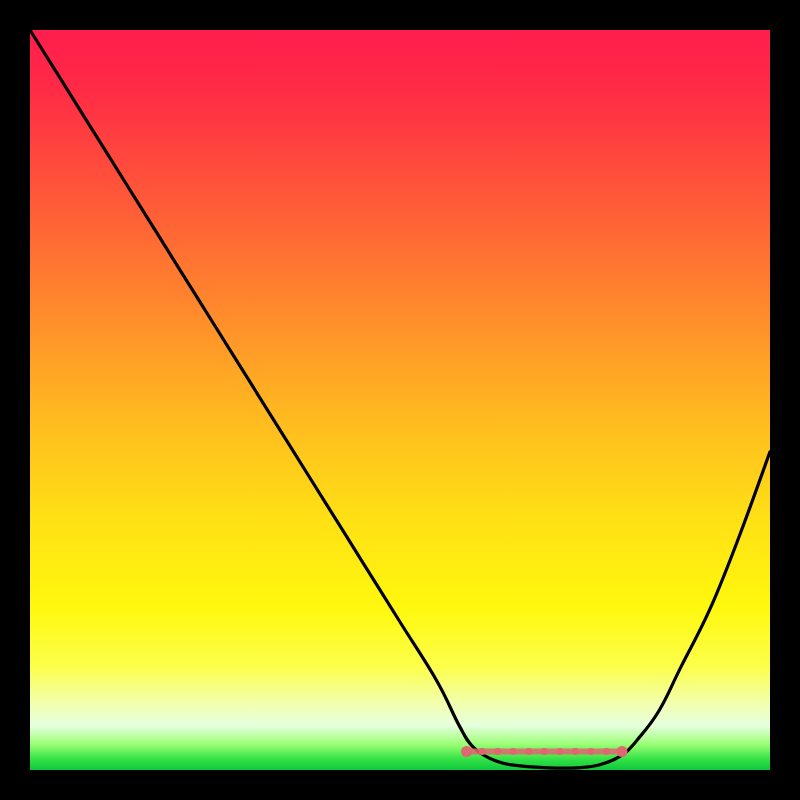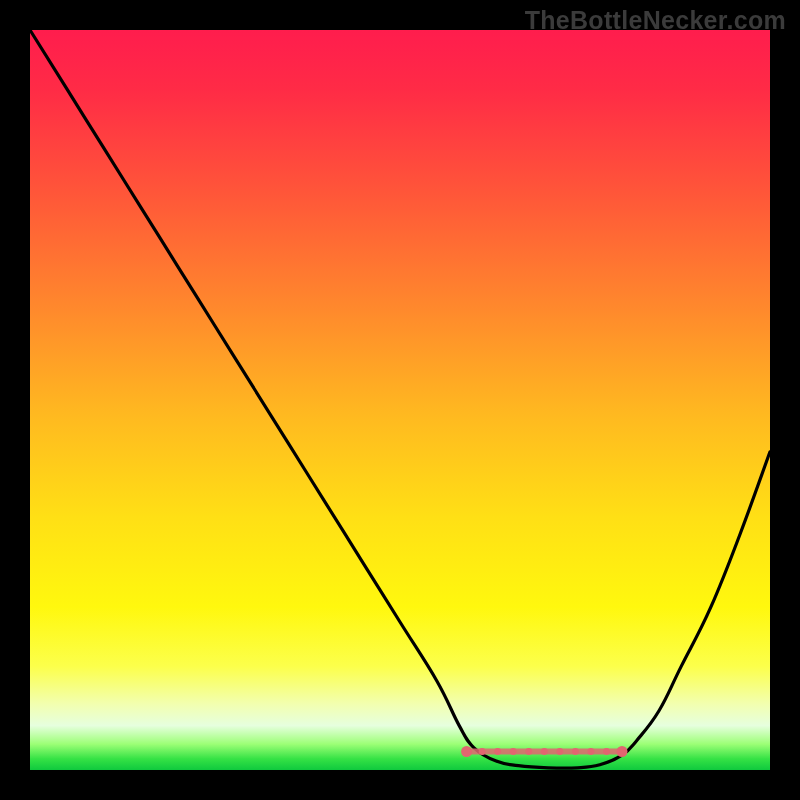--- a/index.html
+++ b/index.html
@@ -79,15 +79,14 @@
           <circle cx="529.8" cy="721.5" r="3.4" fill="#e06670"></circle>
           <circle cx="545.4" cy="721.5" r="3.4" fill="#e06670"></circle>
           <circle cx="560.9" cy="721.5" r="3.4" fill="#e06670"></circle>
           <circle cx="576.5" cy="721.5" r="3.4" fill="#e06670"></circle>
           <circle cx="592.0" cy="721.5" r="5.5" fill="#e06670"></circle>
         </g>
     </svg>
 
   </div>
 
-  <div class="branding">TheBottleNecker.com</div>
 
 </div>
 
 </body></html>

